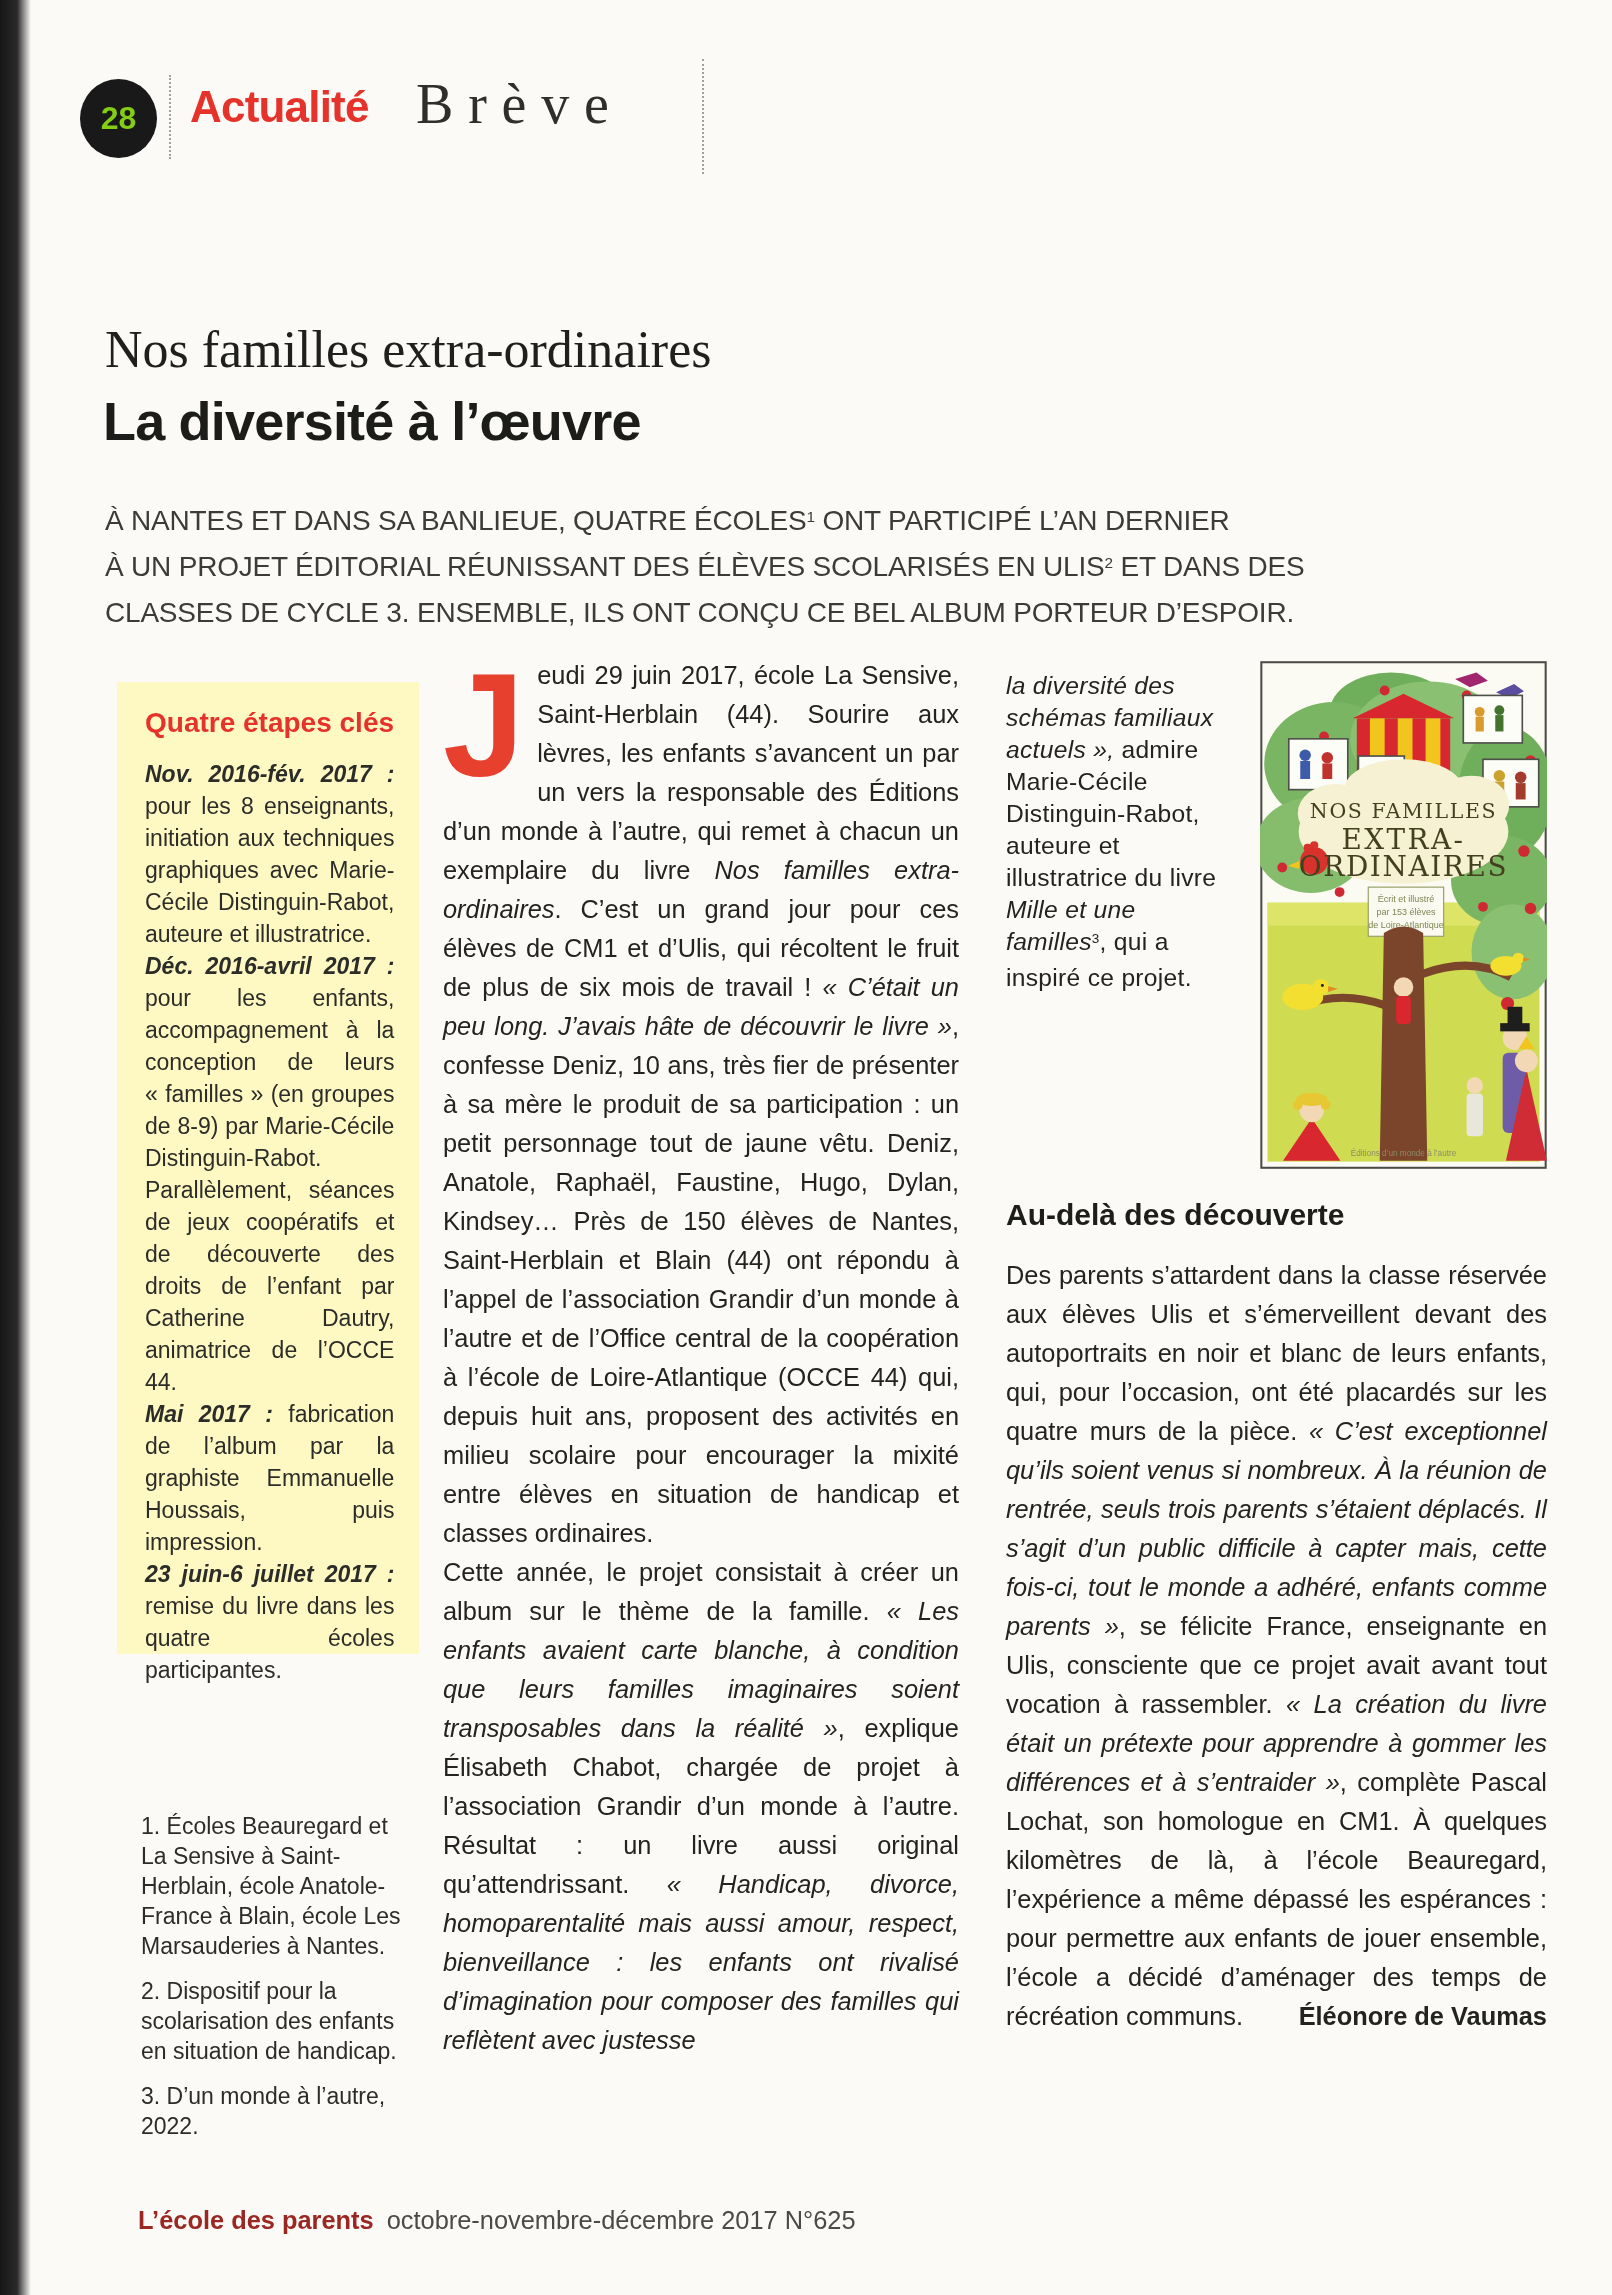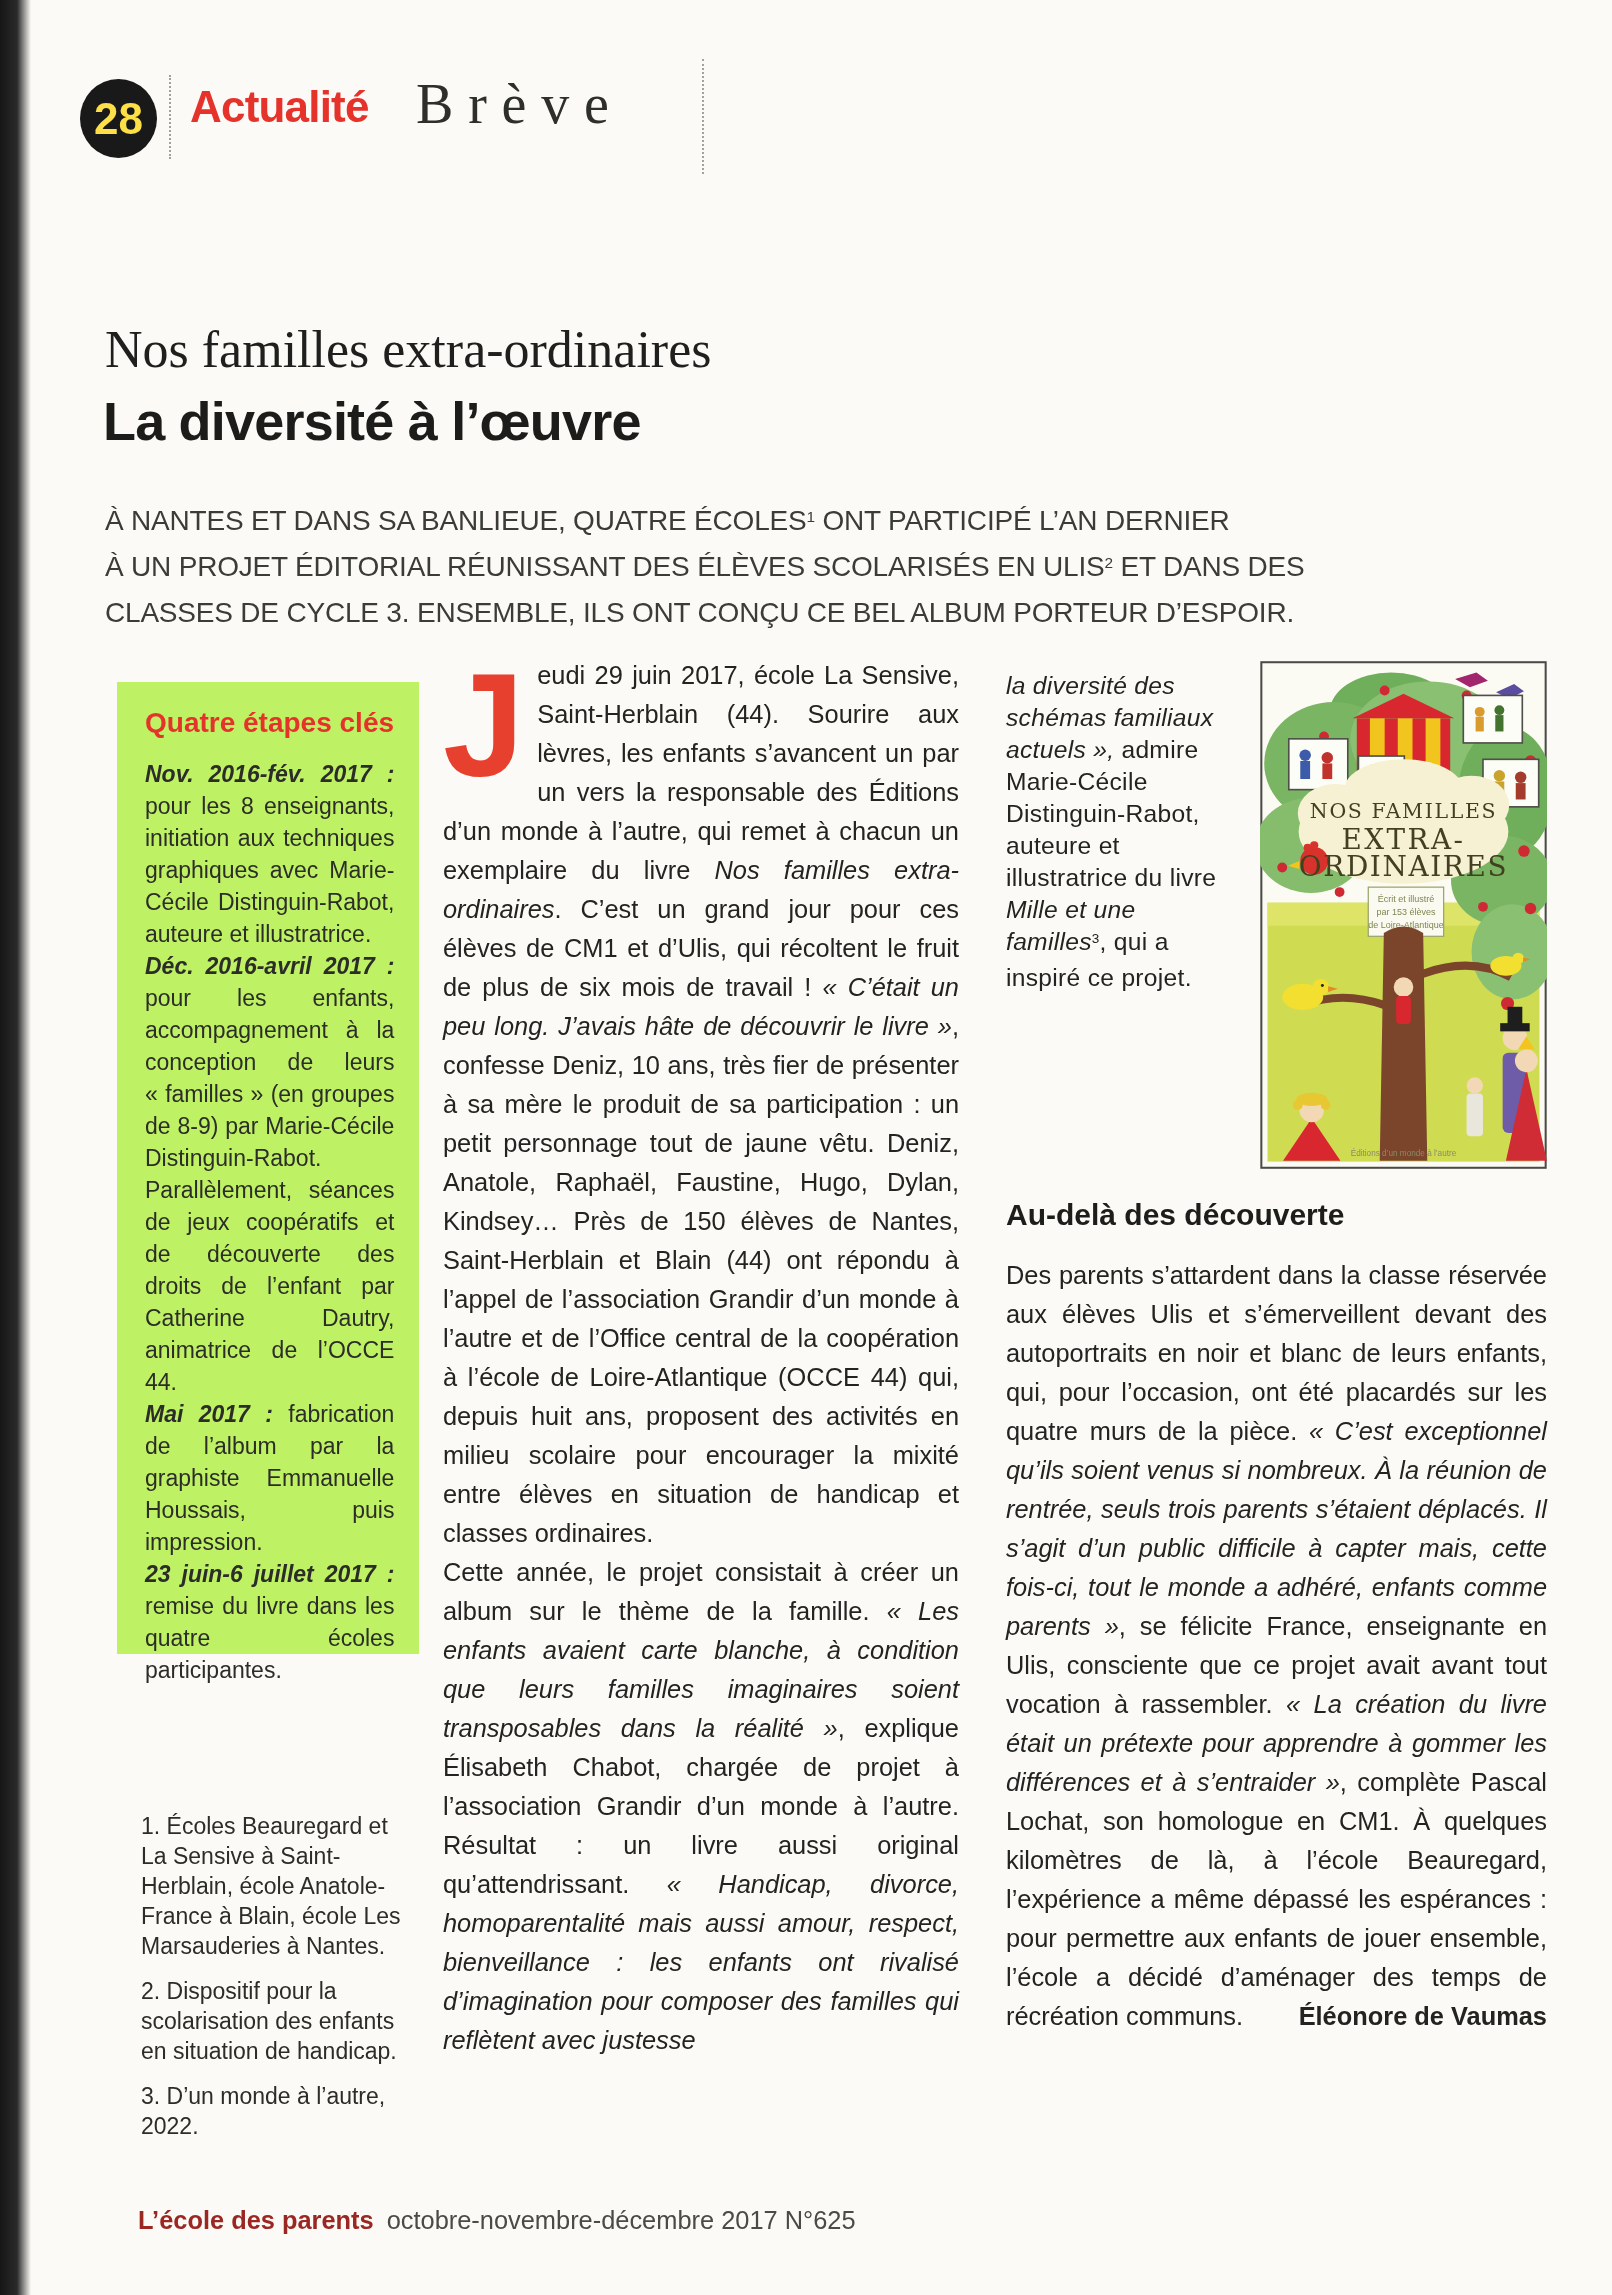--- a/index.html
+++ b/index.html
@@ -3,37 +3,37 @@
 <meta charset="utf-8">
 <style>
   html,body{margin:0;padding:0;background:#8a8a8a;}
   .page{position:relative;width:1613px;height:2295px;background:#fbfaf6;overflow:hidden;
         font-family:"Liberation Sans",sans-serif;color:#262624;}
   .scan-edge{position:absolute;left:0;top:0;width:31px;height:100%;
         background:linear-gradient(90deg,#161616 0%,#2a2a2a 55%,rgba(40,40,40,0) 100%);}
   
   .badge{position:absolute;left:80px;top:79px;width:77px;height:79px;background:#191919;
         border-radius:50%;display:flex;align-items:center;justify-content:center;
-        color:#fde047;font-size:44px;font-weight:bold;}
+        color:#84cc16;font-size:32px;font-weight:bold;}
   .sep1{position:absolute;left:169px;top:75px;height:84px;border-left:2.5px dotted #a2a29a;}
   .section-label{position:absolute;left:190px;top:82px;font-size:44px;font-weight:bold;
         color:#e5332c;letter-spacing:-0.8px;}
   .rubric-label{position:absolute;left:416px;top:72px;font-family:"Liberation Serif",serif;
         font-size:56px;color:#2e2e2a;letter-spacing:14.8px;}
   .sep2{position:absolute;left:702px;top:59px;height:115px;border-left:2.5px dotted #a2a29a;}
   
   .kicker{position:absolute;left:105px;top:320px;font-family:"Liberation Serif",serif;
         font-size:52px;color:#1f1f1d;letter-spacing:0px;}
   .maintitle{position:absolute;left:103px;top:390px;font-size:54px;font-weight:bold;
         color:#1c1c1a;letter-spacing:-0.8px;}
   .standfirst{position:absolute;left:105px;top:500px;width:1344px;font-size:28px;
         line-height:42px;color:#3b3b38;letter-spacing:-0.2px;}
   
   .keybox{position:absolute;left:117px;top:682px;width:302px;height:972px;
-        background:#bef264;box-sizing:border-box;padding:24.6px 24.6px 0 28px;}
+        background:#fef9c3;box-sizing:border-box;padding:24.6px 24.6px 0 28px;}
   .keybox-title{color:#e5332c;font-size:28px;font-weight:bold;margin:0 0 19.7px 0;}
   .key-entry{font-size:23px;line-height:32px;text-align:justify;color:#2c2c28;margin:0;}
   .key-label{font-weight:bold;font-style:italic;}
   
   .footnotes{position:absolute;left:141px;top:1780px;width:270px;font-size:23px;
         line-height:30px;color:#2c2c28;margin-top:31px;}
   .footnotes p{margin:0 0 14.8px 0;}
   
   .colmid{position:absolute;left:443px;top:656px;width:516px;font-size:25.4px;
         line-height:39px;text-align:justify;color:#232321;}

